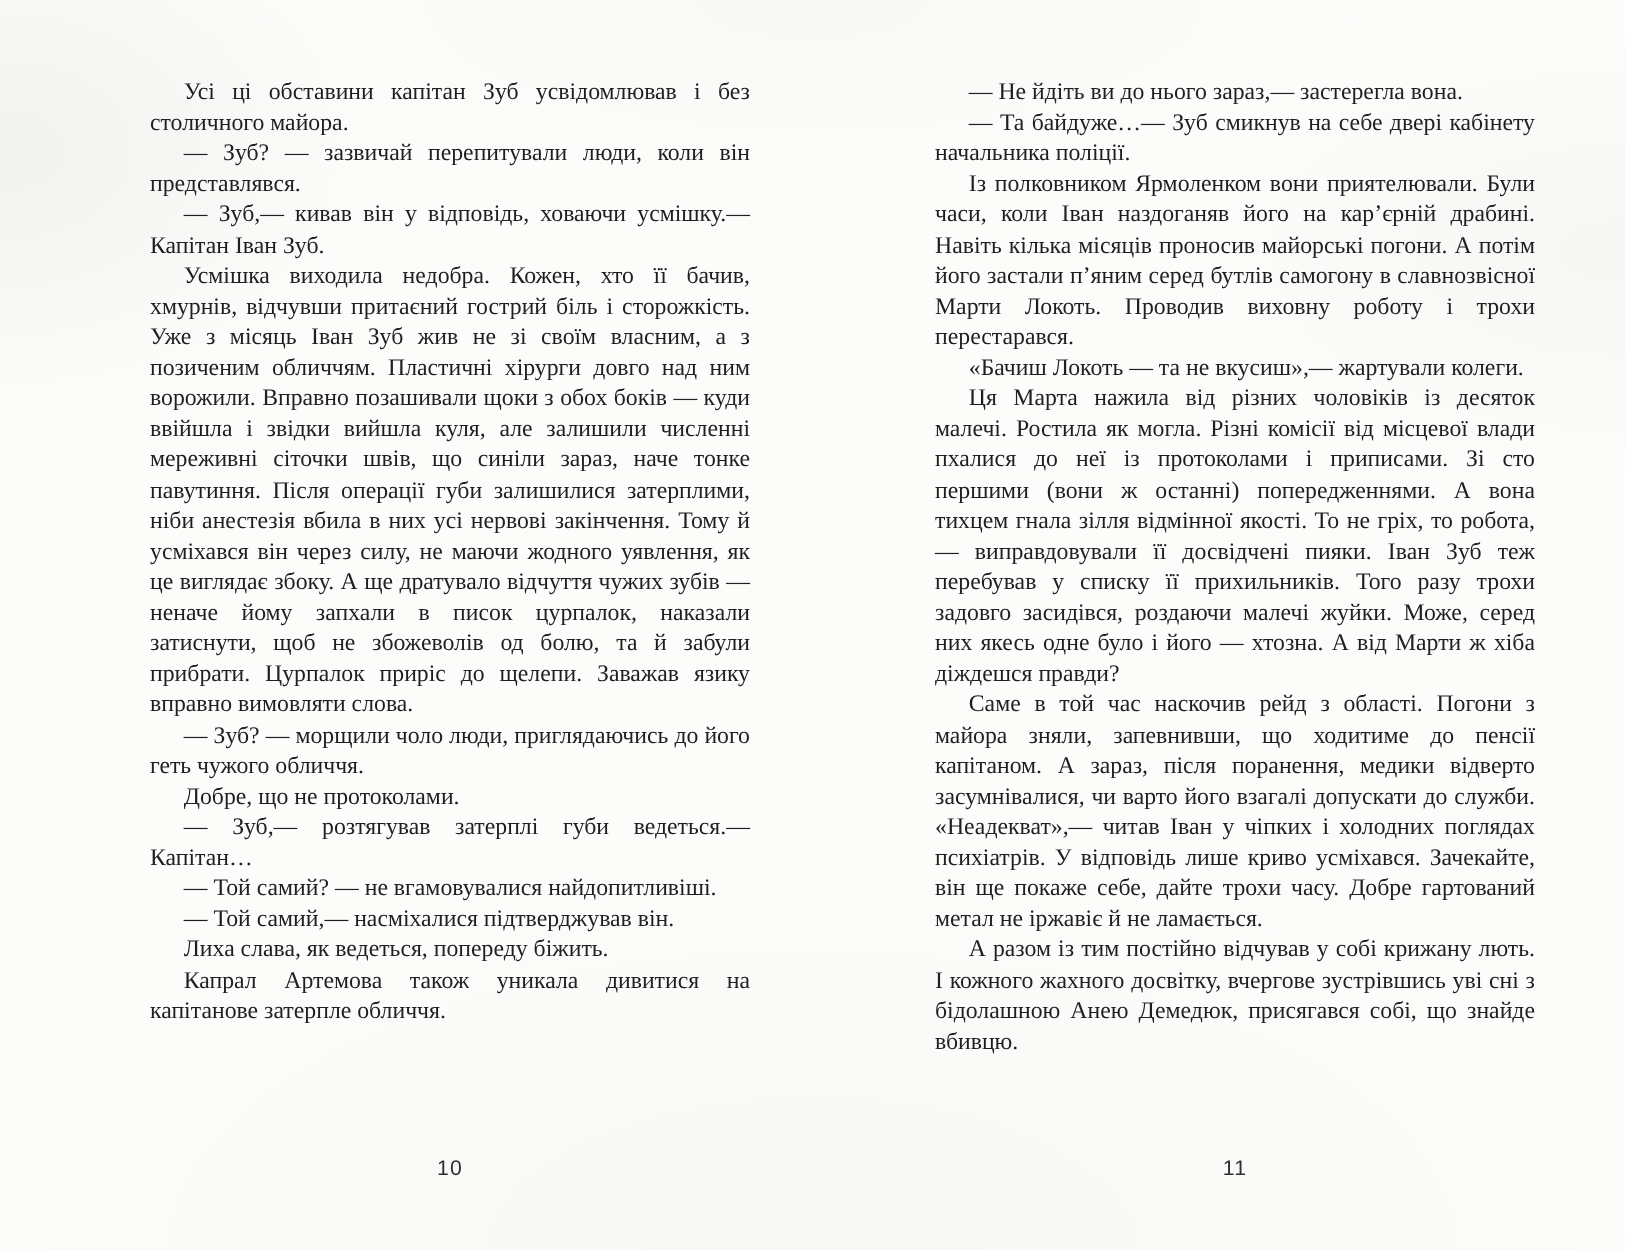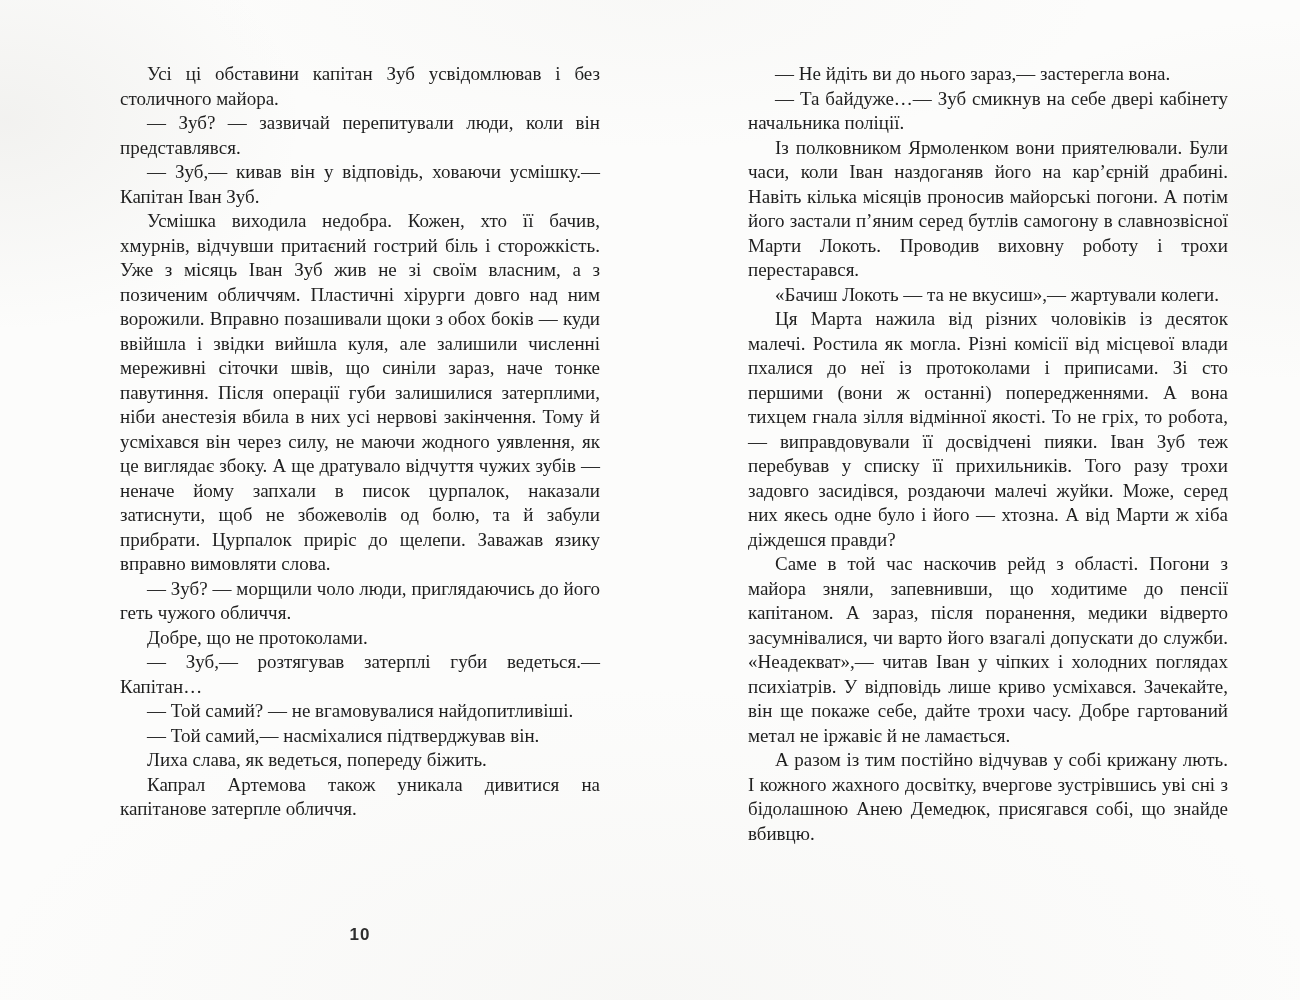--- a/index.html
+++ b/index.html
@@ -46,21 +46,21 @@
     text-indent: 27px;
   }
   .page-number {
     position: absolute;
     top: 925px;
     left: 0;
     width: 100%;
     text-align: center;
     font-family: "Liberation Sans", sans-serif;
     font-size: 17px;
-    font-weight: 700;
+    font-weight: 400;
     letter-spacing: 1px;
     color: #2e2e2e;
   }
 </style>
 </head>
 <body style="--paper: #fcfcfb; --ink: #1f1f1f;">
 
 <main class="spread">
 
   <section class="page page-left">
@@ -102,15 +102,16 @@
         <p class="para">Із полковником Ярмоленком вони приятелювали. Були часи, коли Іван наздоганяв його на кар’єрній драбині. Навіть кілька місяців проносив майорські погони. А потім його застали п’яним серед бутлів самогону в славнозвісної Марти Локоть. Проводив виховну роботу і трохи перестарався.</p>
 
         <p class="para">«Бачиш Локоть — та не вкусиш»,— жартували колеги.</p>
 
         <p class="para">Ця Марта нажила від різних чоловіків із десяток малечі. Ростила як могла. Різні комісії від місцевої влади пхалися до неї із протоколами і приписами. Зі сто першими (вони ж останні) попередженнями. А вона тихцем гнала зілля відмінної якості. То не гріх, то робота,— виправдовували її досвідчені пияки. Іван Зуб теж перебував у списку її прихильників. Того разу трохи задовго засидівся, роздаючи малечі жуйки. Може, серед них якесь одне було і його — хтозна. А від Марти ж хіба діждешся правди?</p>
 
         <p class="para">Саме в той час наскочив рейд з області. Погони з майора зняли, запевнивши, що ходитиме до пенсії капітаном. А зараз, після поранення, медики відверто засумнівалися, чи варто його взагалі допускати до служби. «Неадекват»,— читав Іван у чіпких і холодних поглядах психіатрів. У відповідь лише криво усміхався. Зачекайте, він ще покаже себе, дайте трохи часу. Добре гартований метал не іржавіє й не ламається.</p>
 
         <p class="para">А разом із тим постійно відчував у собі крижану лють. І кожного жахного досвітку, вчергове зустрівшись уві сні з бідолашною Анею Демедюк, присягався собі, що знайде вбивцю.</p>
       </div>
+    <div class="page-number">11</div>
   </section>
 
 </main>
 
 </body></html>

